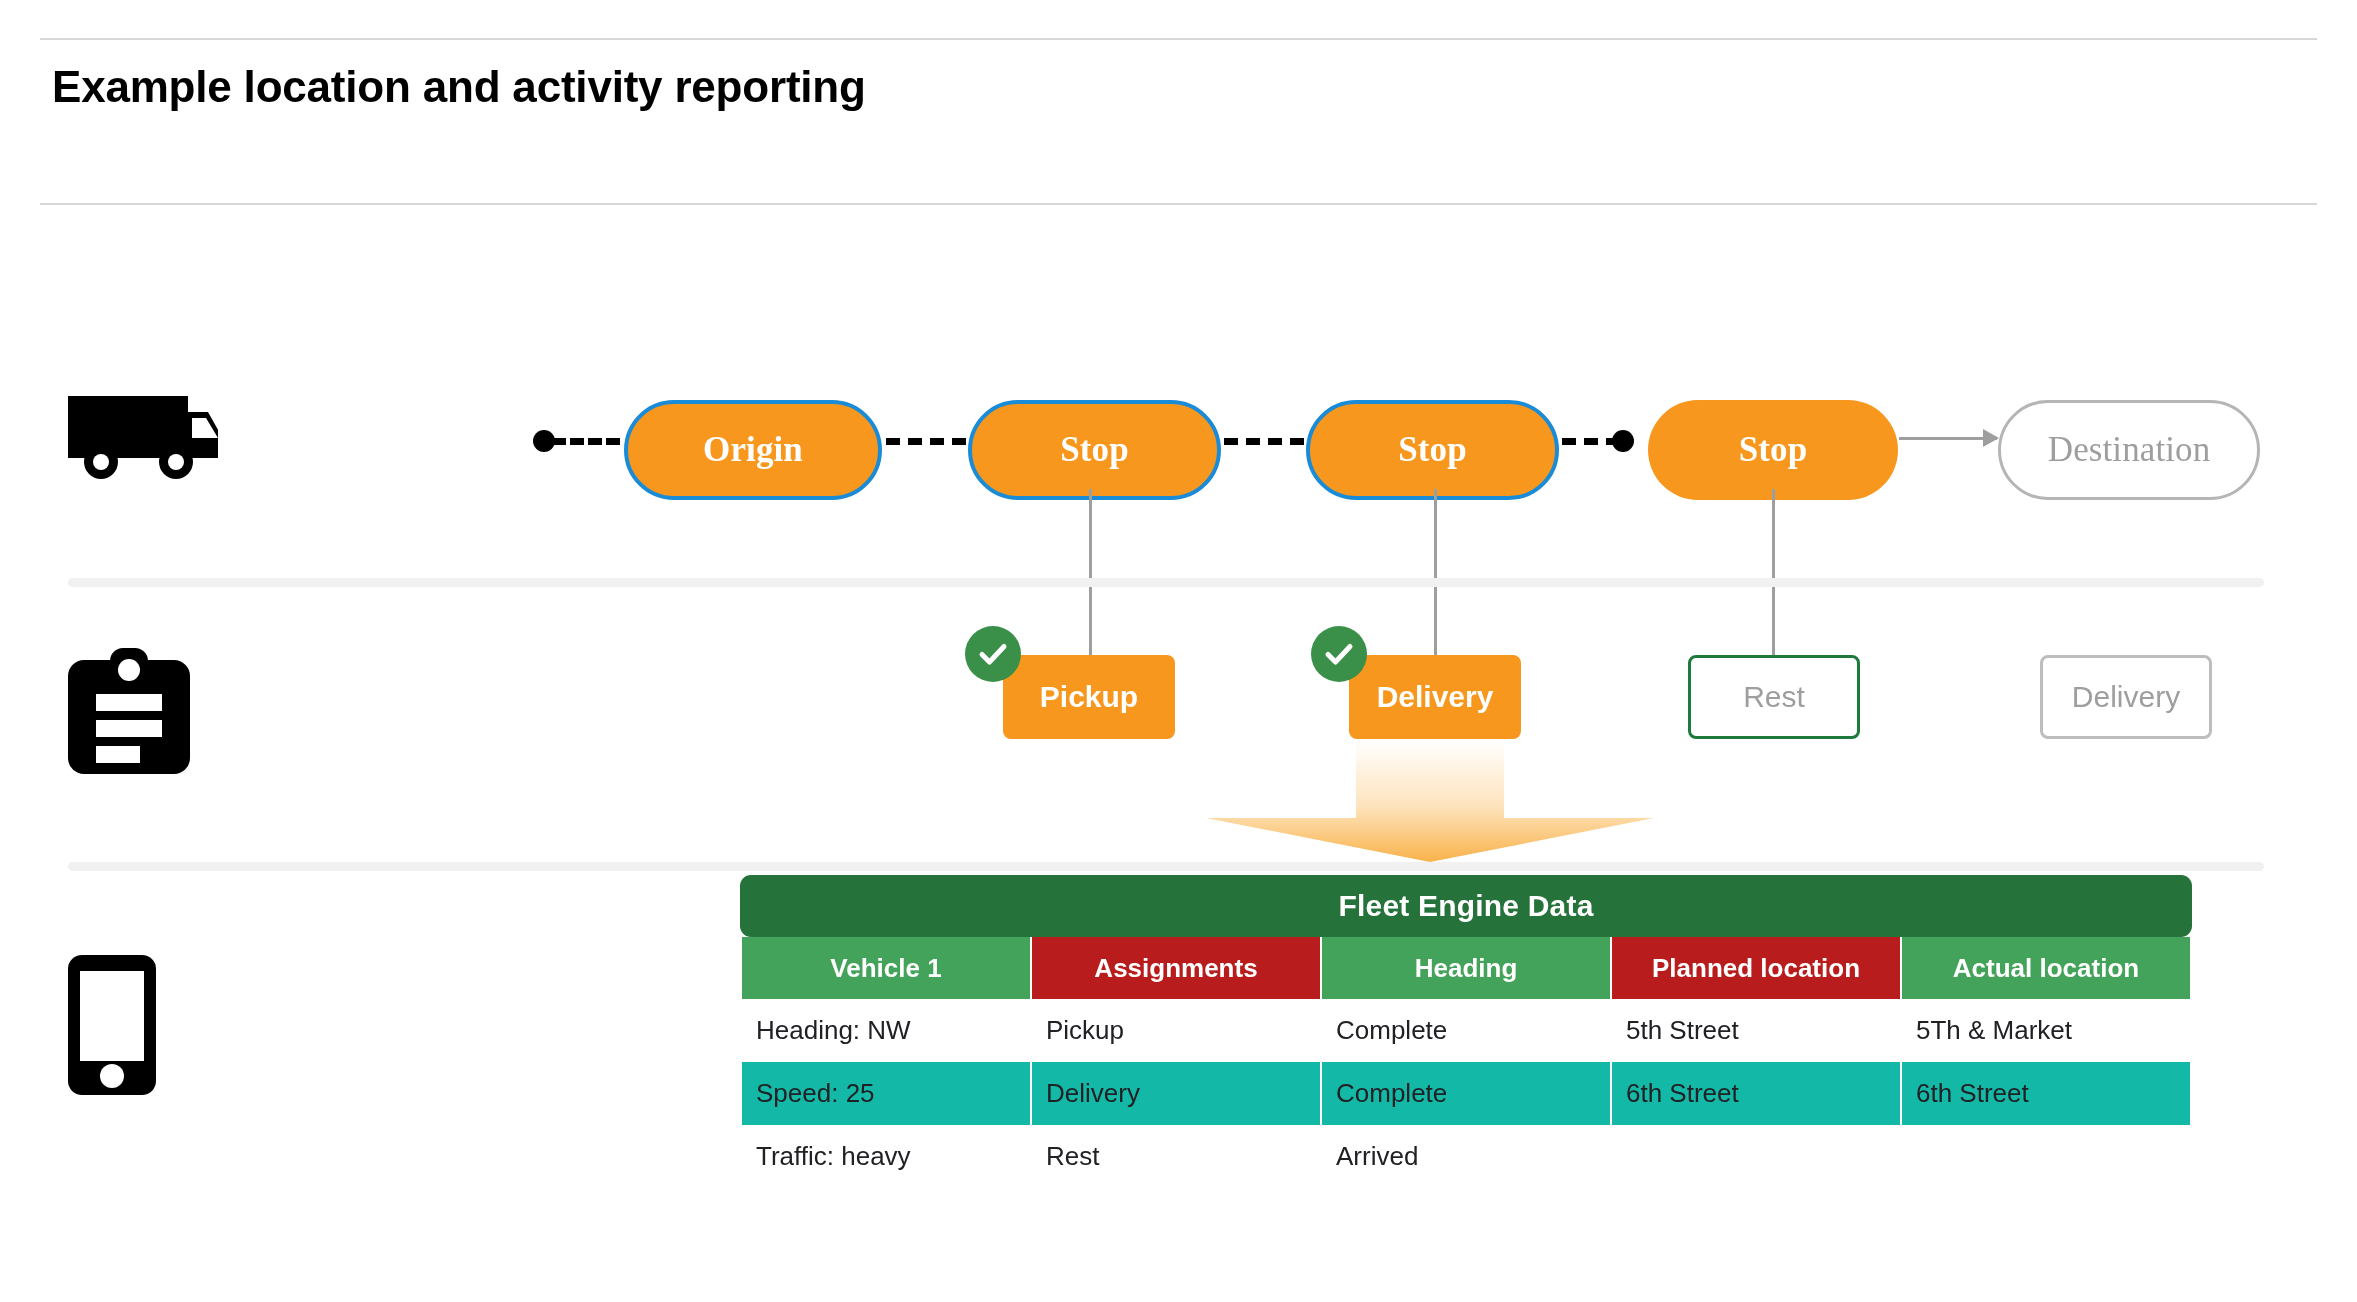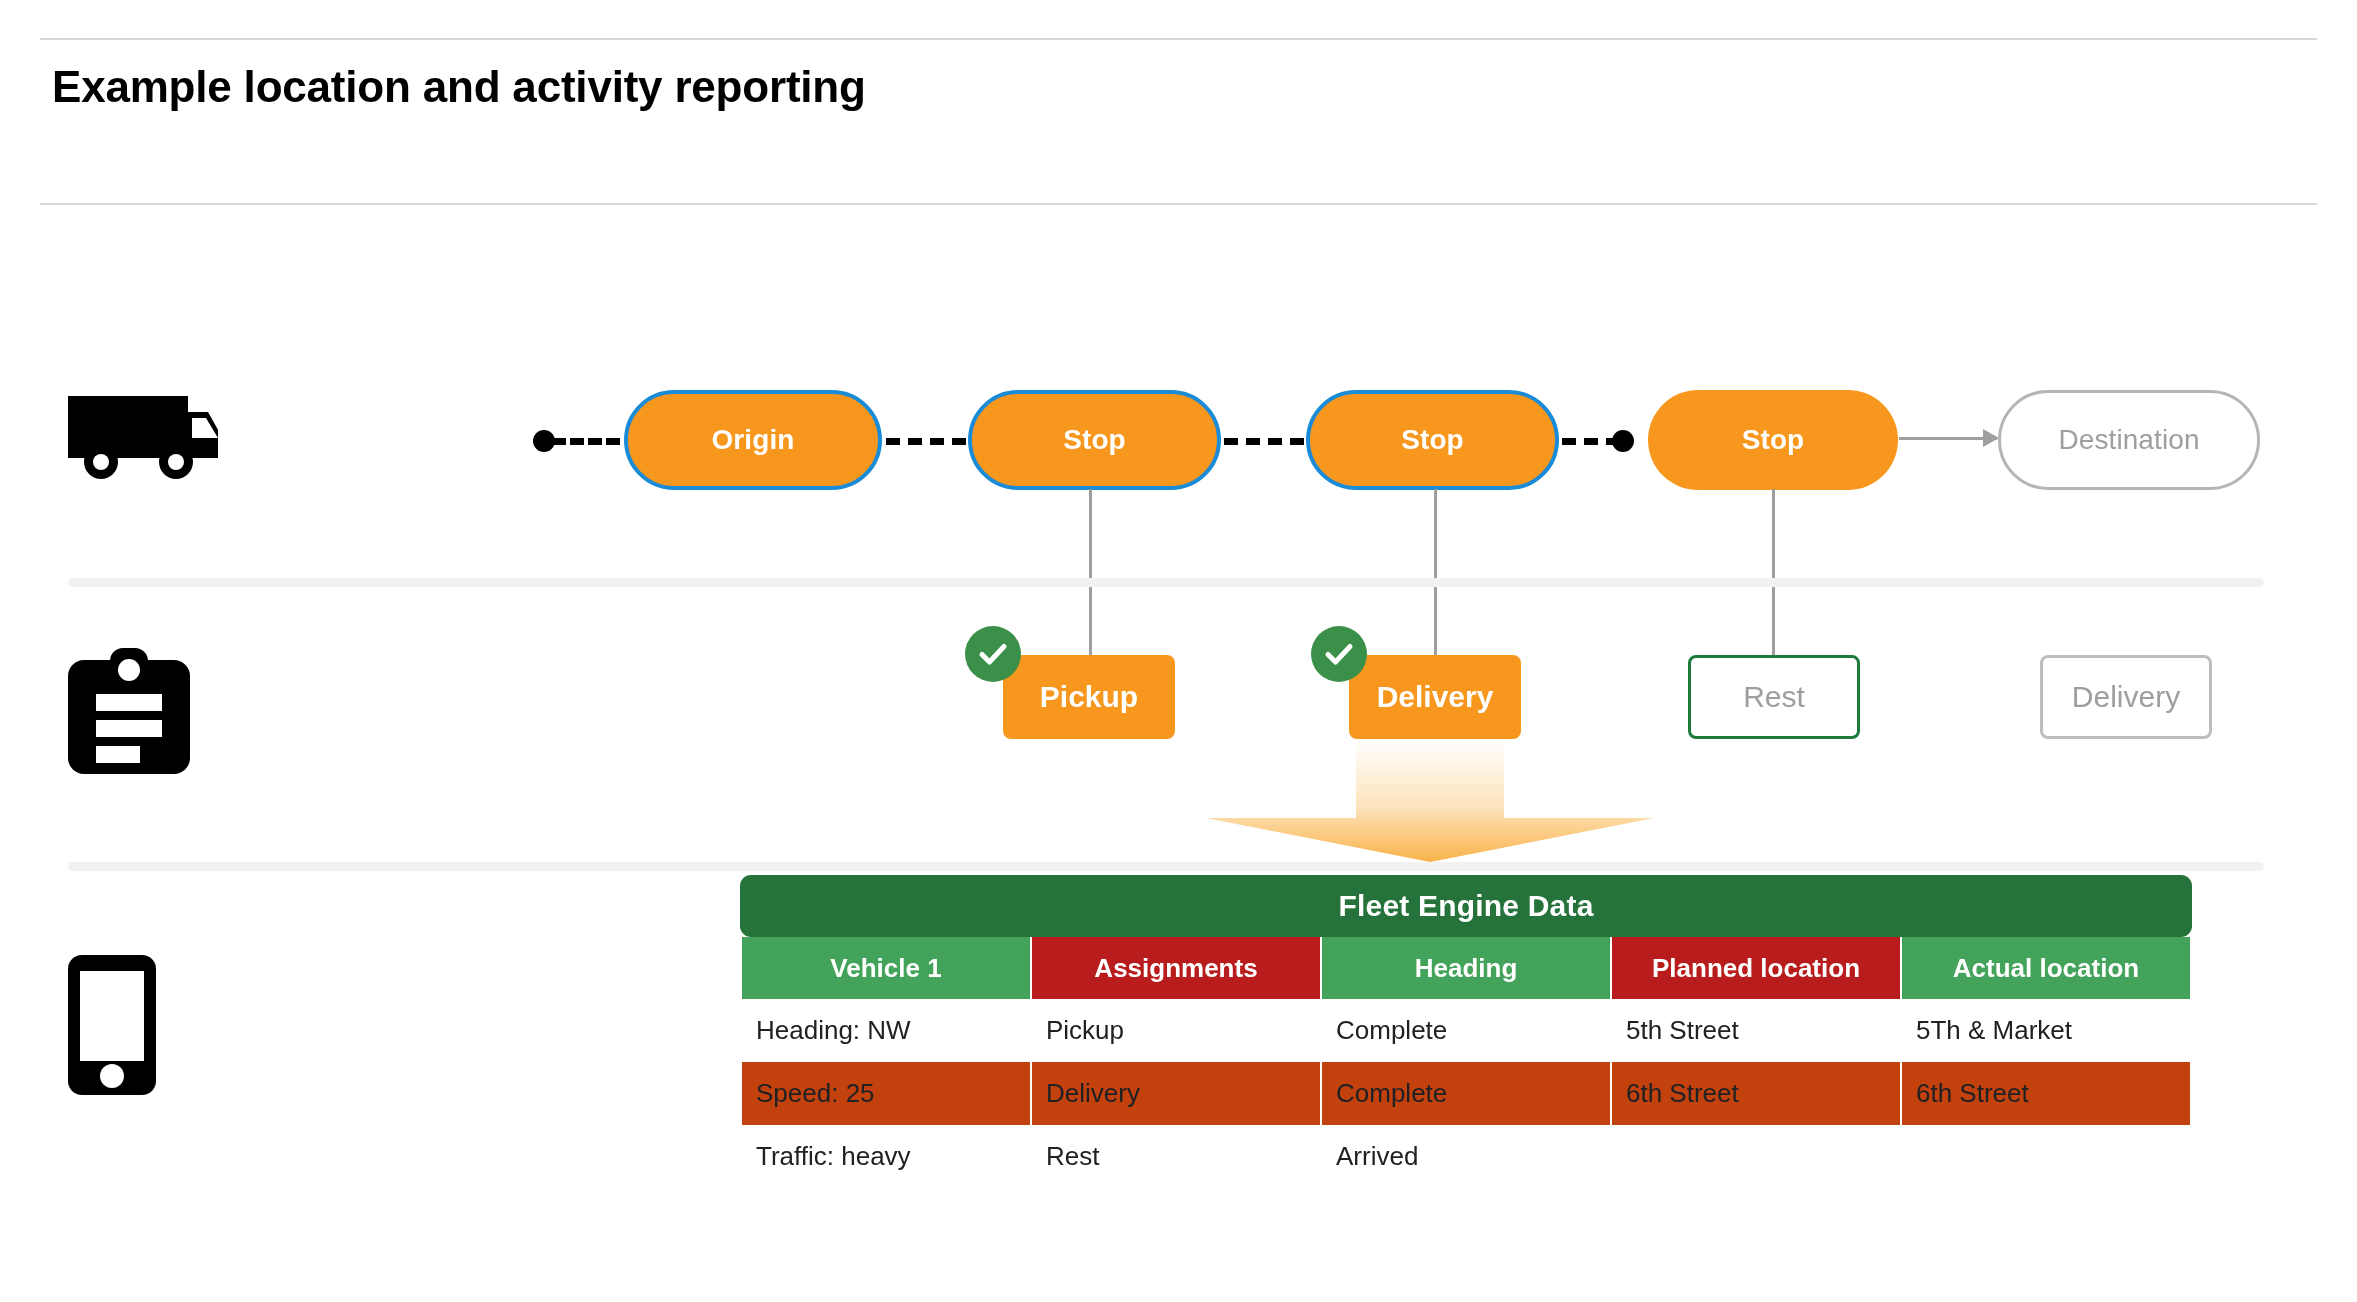--- a/index.html
+++ b/index.html
@@ -91,30 +91,31 @@
     height: 0;
     border-top: 7px dashed #000000;
   }
   #dash-1 { left: 552px; width: 68px; }
   #dash-2 { left: 886px; width: 80px; }
   #dash-3 { left: 1224px; width: 80px; }
   #dash-4 { left: 1562px; width: 58px; }
 
   .route-pill {
     position: absolute;
-    top: 390px;
+    top: 400px;
     height: 100px;
     border-radius: 50px;
     display: flex;
     align-items: center;
     justify-content: center;
-    font-size: 28px;
+    font-size: 35px;
     font-weight: 700;
     letter-spacing: 0.1px;
     box-sizing: border-box;
+    font-family: Liberation Serif, serif;
   }
   .route-pill.filled {
     background: #f8971d;
     color: #ffffff;
   }
   .route-pill.bordered-blue {
     border: 4px solid #1a8bd6;
   }
   .route-pill.outline {
     background: #ffffff;
@@ -258,21 +259,21 @@
   #fleet-table-grid td {
     height: 60px;
     font-size: 26px;
     color: #202124;
     text-align: left;
     padding: 16px 14px;
     box-sizing: border-box;
     font-weight: 400;
   }
   #fleet-table-grid tr.row-odd  td { background: #ffffff; }
-  #fleet-table-grid tr.row-even td { background: #c2410c; }
+  #fleet-table-grid tr.row-even td { background: #14b8a6; }
 
   .col-1 { width: 196px; }
   .col-2 { width: 196px; }
   .col-3 { width: 196px; }
   .col-4 { width: 196px; }
   .col-5 { width: 196px; }
 </style>
 </head>
 <body>
 

